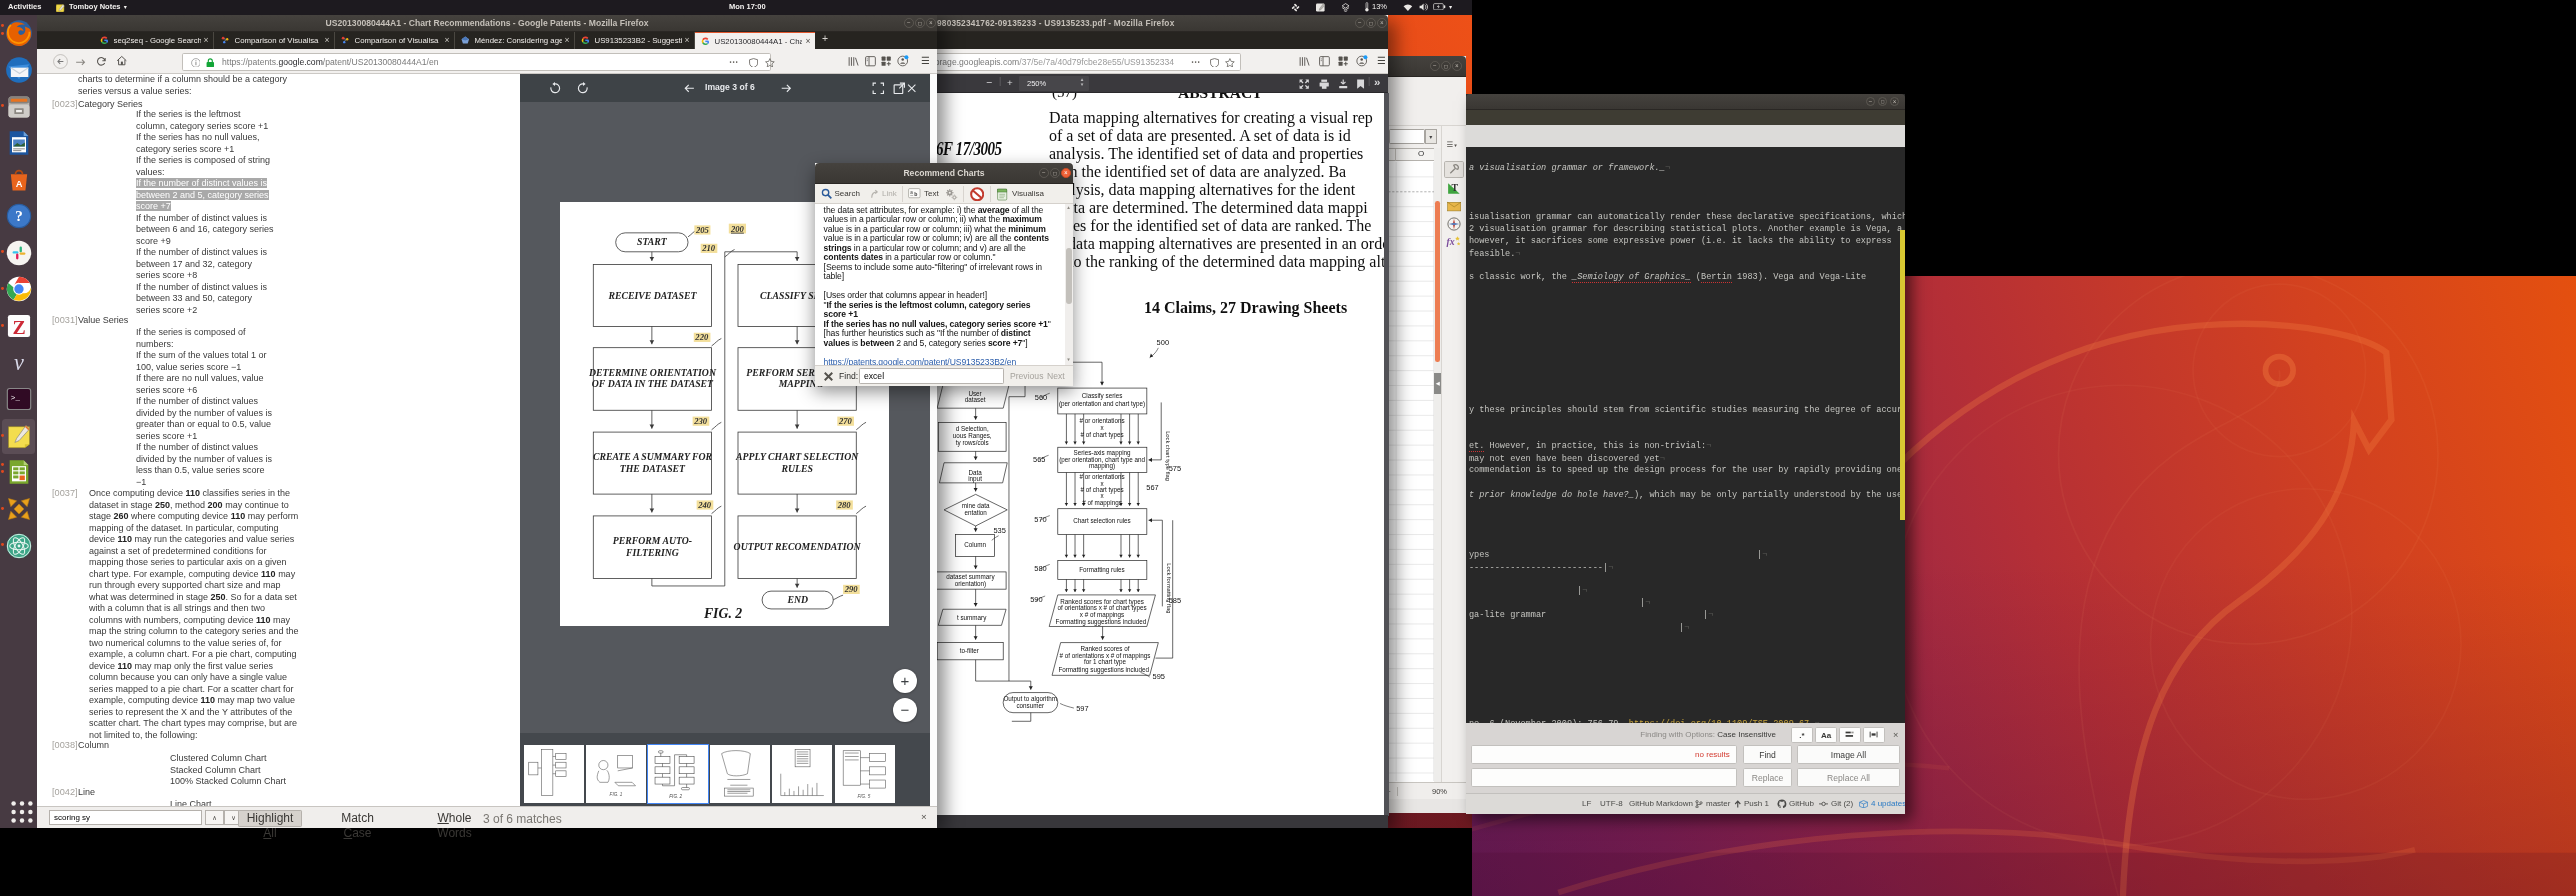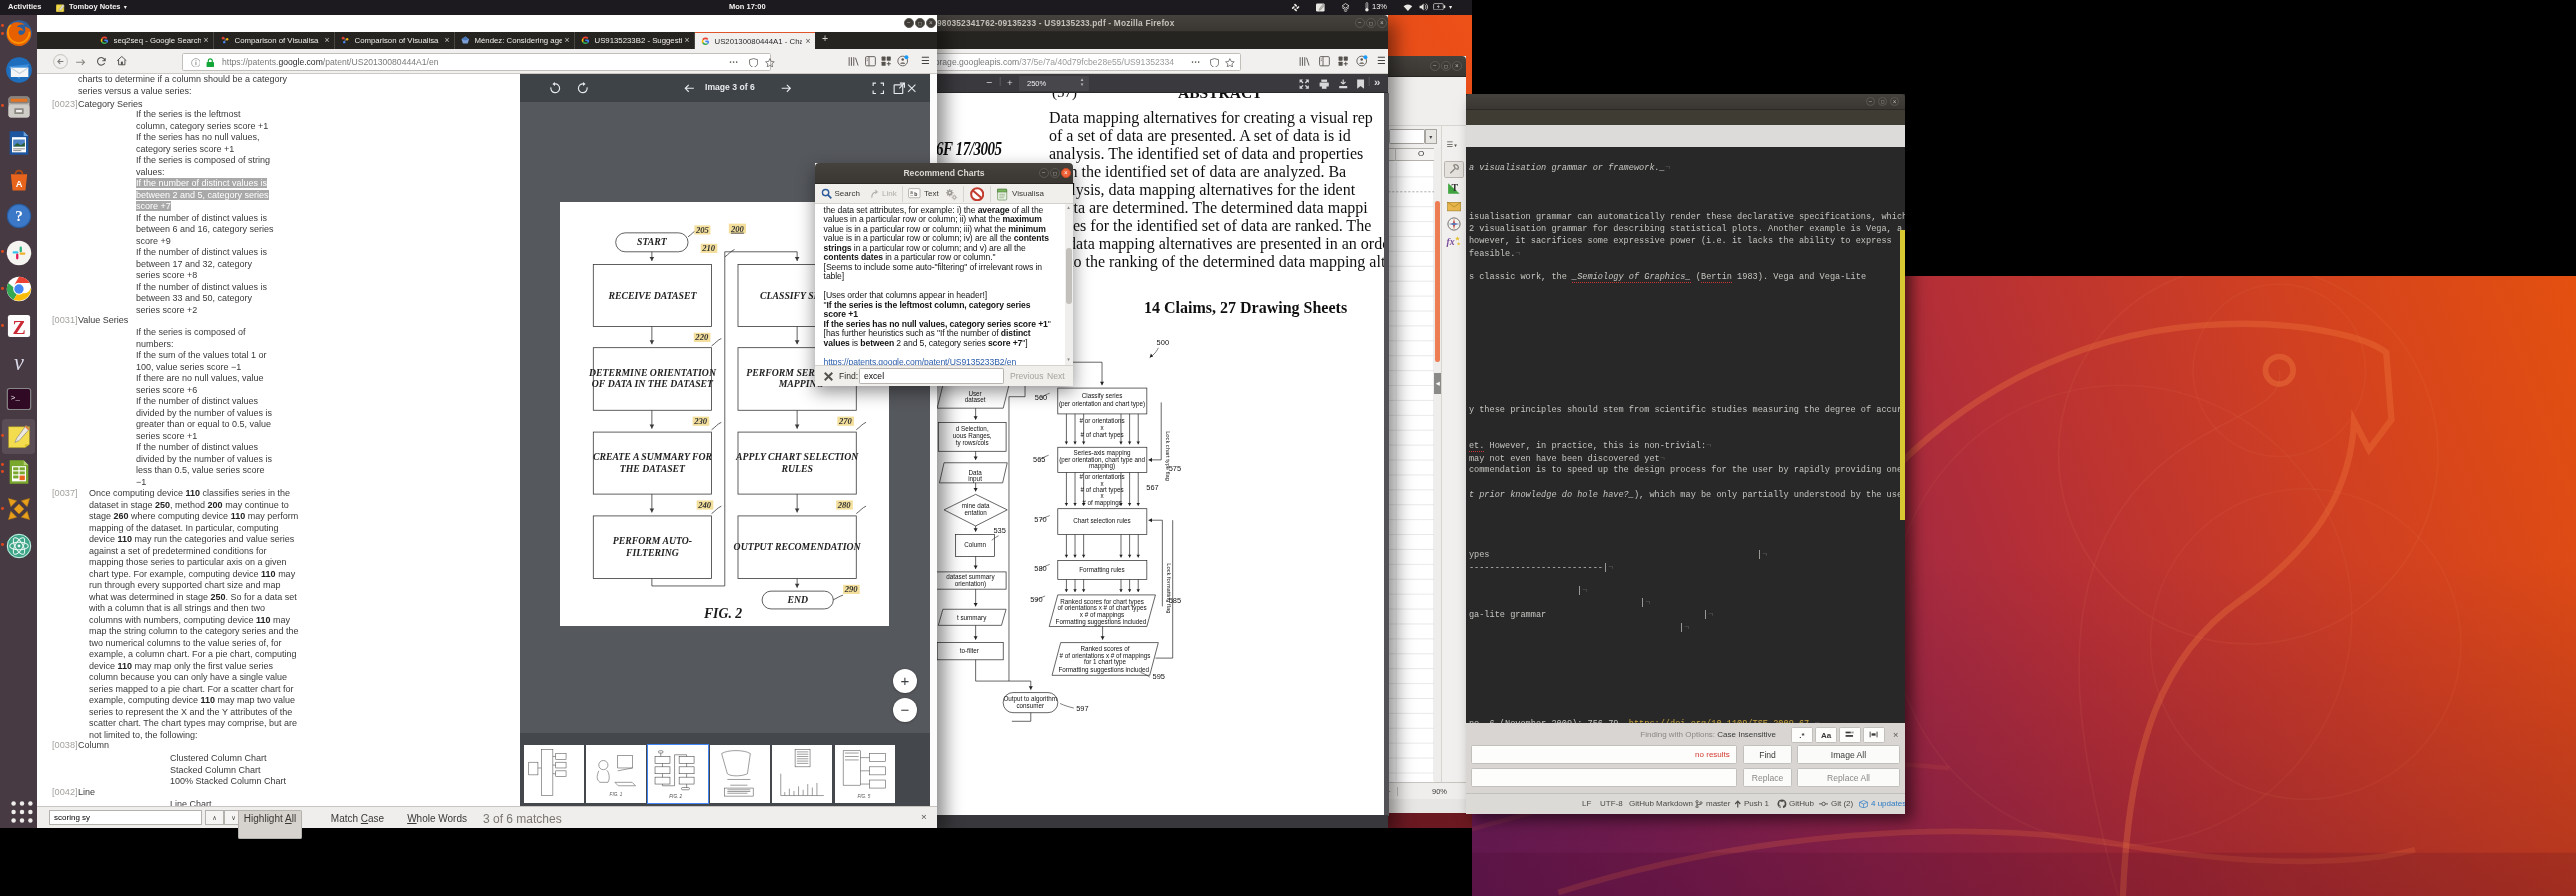--- a/index.html
+++ b/index.html
@@ -46,22 +46,22 @@
 .pt { position:absolute; font-size:9px; line-height:11.5px; color:#3a3a3a; white-space:nowrap; }
 .pt b { font-weight:bold; color:#222; }
 .pl { position:absolute; font-size:9.2px; line-height:11.5px; color:#a5a29d; }
 .sel { background:#a9a9a9; color:#fff; }
 .zbtn { position:absolute; width:24px; height:24px; border-radius:50%; background:#fff;
   color:#3c4043; font-size:15px; text-align:center; line-height:23px; box-shadow:0 0.6px 2.3px rgba(0,0,0,.4); }
 .thumb { position:absolute; top:671px; width:60px; height:58px; background:#fff; }
 .thumb.sel { outline:1.7px solid #4285f4; }
 .fbtn { position:absolute; top:2.9px; width:19px; height:15.5px; border:0.6px solid #b5b1ac;
   background:#f6f4f2; text-align:center; line-height:14.4px; font-size:7.5px; color:#44423e; }
-.ftog { position:absolute; top:2.9px; height:29px; border:0.6px solid transparent; border-radius:1.2px;
-  text-align:center; line-height:15px; font-size:10px; color:#3a3835; }
+.ftog { position:absolute; top:2.9px; height:17px; border:0.6px solid transparent; border-radius:1.2px;
+  text-align:center; line-height:15px; font-size:12px; color:#3a3835; }
 
 #win2 { left:862px; top:15px; width:526px; height:813px; background:#fff; box-shadow:8px 5.8px 17px rgba(0,0,0,.45); }
 
 #tomboy { left:815px; top:163px; width:258px; height:223px; background:#fff;
   box-shadow:0 5.8px 17px rgba(0,0,0,.45); }
 
 #lo { left:1340px; top:56px; width:126px; height:757px; background:#f1efed; }
 
 #atom { left:1466px; top:94px; width:439px; height:719px; background:#282828;
   box-shadow:7px 7px 14px rgba(0,0,0,.55); }
@@ -469,20 +469,21 @@
       <path d="M500 618 C494 614 490 612 484 610" stroke="#222" fill="none"></path>
       <path d="M368 672 C360 670 352 668 344 664" stroke="#222" fill="none"></path>
       <path d="M225 380 C230 376 233 374 237 372" stroke="#222" fill="none"></path>
     </svg>
   </div>
 
   <div class="abs" style="left:522px;top:78px;width:4.6px;height:723px;background:#515156;"></div>
   <div class="abs" style="left:0;top:800px;width:526px;height:12.6px;background:#38373b;"></div>
 </div>
 <div id="win1" class="abs">
+  <div class="titlebar" style="border-radius:0;">US20130080444A1 - Chart Recommendations - Google Patents - Mozilla Firefox</div>
   <div class="wbtn" style="left:867px;">−</div>
   <div class="wbtn" style="left:878px;font-size:5.2px;">◻</div>
   <div class="wbtn" style="left:889px;">×</div>
   <div class="tabbar">
     <div class="tab" style="left:57px;">
         <span class="fav"><svg width="8.6" height="8.6" viewBox="0 0 16 16">
             <g fill="none" stroke-width="3">
               <path d="M12.6 4.3 A6 6 0 0 0 3.5 5.2" stroke="#ea4335"></path>
               <path d="M3.5 5.2 A6 6 0 0 0 3.5 10.8" stroke="#fbbc05"></path>
               <path d="M3.5 10.8 A6 6 0 0 0 12.3 12.1" stroke="#34a853"></path>
@@ -813,21 +814,21 @@
   </div>
 
   <div class="abs" style="left:893px;top:59px;width:7px;height:733px;background:#fcfcfc;"></div>
 
   <div class="abs" style="left:0;top:791px;width:900px;height:22px;background:#f0eeec;border-top:0.6px solid #c8c5c1;">
     <input class="abs" style="left: 11.5px; top: 2.9px; width: 153px; height: 15.5px; border: 0.6px solid rgb(181, 177, 172); background: rgb(255, 255, 255); font-size: 8px; padding-left: 4.6px; font-family: &quot;Liberation Sans&quot;;" value="scoring sy">
     <div class="fbtn" style="left:168px;font-size:6.3px;">∧</div>
     <div class="fbtn" style="left:187px;font-size:6.3px;">∨</div>
     <div class="ftog" style="left:201px;width:64px;background:#d6d2cd;border:0.6px solid #b5b1ac;">Highlight <u>A</u>ll</div>
     <div class="ftog" style="left:290px;width:61px;">Match <u>C</u>ase</div>
-    <div class="ftog" style="left:364px;width:67px;text-align:right;"><u>W</u>hole Words</div>
+    <div class="ftog" style="left:384px;width:67px;"><u>W</u>hole Words</div>
     <div class="abs" style="left:446px;top:5.2px;font-size:12px;color:#7a7772;">3 of 6 matches</div>
     <div class="abs" style="left:884px;top:4px;font-size:9.8px;color:#55524e;">×</div>
   </div>
 </div>
 <div id="tomboy" class="abs">
   <div class="titlebar" style="height:21px;line-height:20px;color:#dbd7d1;">Recommend Charts</div>
   <div class="wbtn" style="left:224px;top:5.2px;">−</div>
   <div class="wbtn" style="left:235px;top:5.2px;font-size:5.2px;">◻</div>
   <div class="wbtn" style="left:246px;top:5.2px;background:#ef6137;border-color:#c84a24;color:#fff;">×</div>
   <div class="abs" style="left:0;top:21px;width:258px;height:20px;background:#f1efeb;border-bottom:0.6px solid #d5d1cc;color:#3a3835;font-size:8px;">

